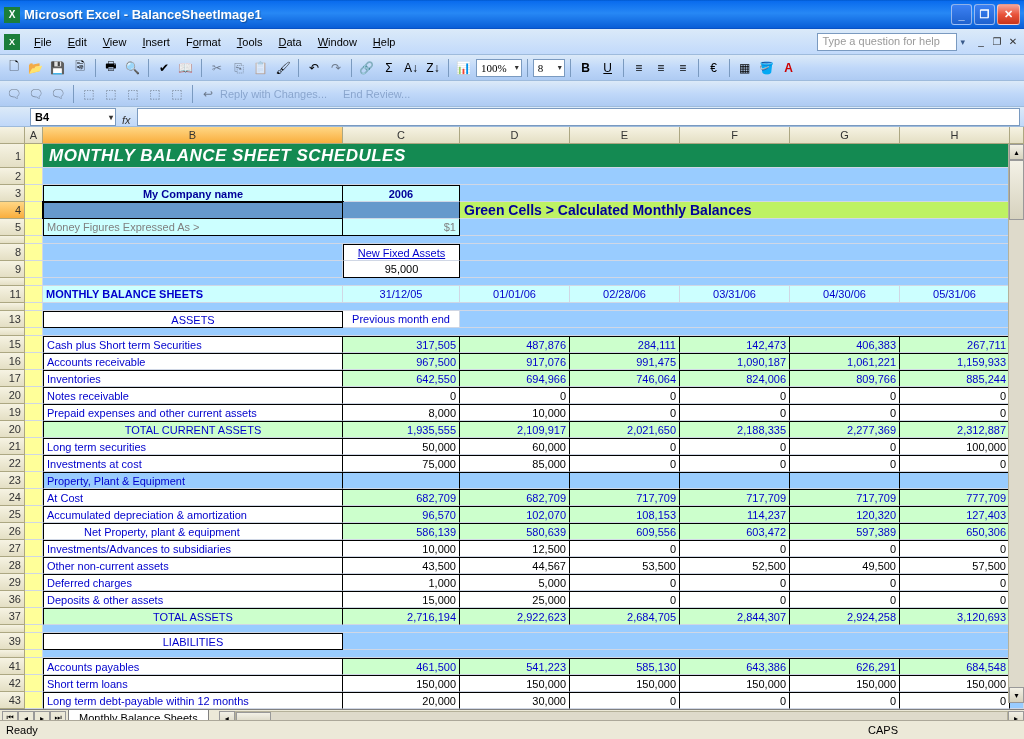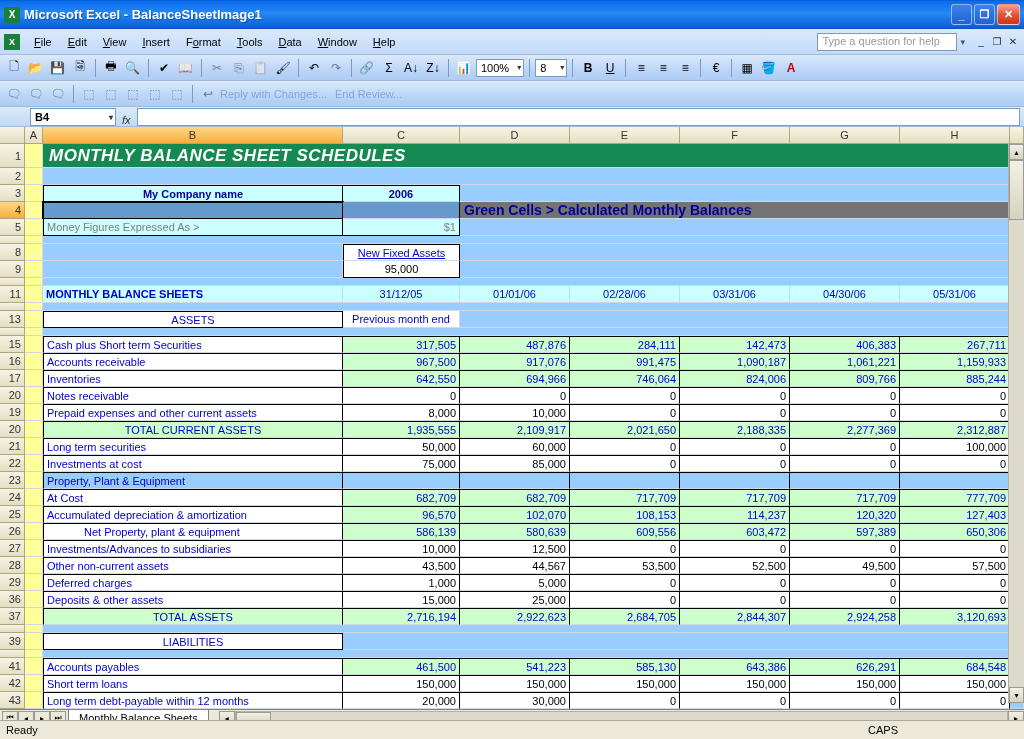--- a/index.html
+++ b/index.html
@@ -21,21 +21,21 @@
 .menu-item u { text-decoration: underline; }
 .help-box { margin-left: auto; background: #fff; border: 1px solid #7a9ac0; width: 140px; height: 18px; padding: 1px 4px; color: #9a9a9a; font-size: 11px; }
 .chev { margin: 0 3px; color: #3a5a8a; font-size: 9px; }
 .doc-ctrl { display: flex; gap: 2px; margin-left: 6px; }
 .doc-ctrl span { width: 14px; height: 14px; display: flex; align-items: center; justify-content: center; font-size: 10px; color: #333; cursor: default; }
 
 
 .toolbar { background: linear-gradient(to bottom, #dceaf8, #c0d8f9, #aecbf3); height: 26px; display: flex; align-items: center; padding: 0 4px; border-bottom: 1px solid #9ebbdc; gap: 2px; }
 .tb-ico { width: 20px; height: 20px; display: flex; align-items: center; justify-content: center; font-size: 12px; cursor: default; }
 .tb-sep { width: 1px; height: 18px; background: #7a9ac0; margin: 0 3px; }
-.tb-combo { background: #fff; border: 1px solid #7a9ac0; height: 18px; padding: 0 14px 0 4px; font-size: 11px; display: flex; align-items: center; position: relative; }
+.tb-combo { background: #fff; border: 1px solid #7a9ac0; height: 18px; padding: 0 14px 0 4px; font-size: 11px; display: flex; align-items: center; position: relative; font-family: Liberation Serif, serif; }
 .tb-combo::after { content: "▾"; position: absolute; right: 2px; font-size: 8px; color: #333; }
 .dim { opacity: .45; }
 
 
 .fbar-row { background: linear-gradient(to bottom, #dceaf8, #c0d8f9); height: 20px; display: flex; align-items: flex-end; border-bottom: 1px solid #9ebbdc; }
 .namebox { background: #fff; border: 1px solid #7a9ac0; width: 86px; height: 18px; margin-left: 30px; display: flex; align-items: center; padding: 0 4px; font-weight: bold; font-size: 11px; position: relative; }
 .namebox::after { content: "▾"; position: absolute; right: 2px; font-size: 8px; color: #333; }
 .fx { margin: 0 6px; font-style: italic; color: #333; }
 .fbar { background: #fff; border: 1px solid #7a9ac0; flex: 1; height: 18px; margin-right: 4px; }
 
@@ -52,21 +52,21 @@
 .cell.c { justify-content: center; }
 .cell.small { height: 8px; }
 
 .title-row { background: #148a52; color: #fff; font-size: 17px; font-weight: bold; font-style: italic; height: 24px; padding-left: 6px; letter-spacing: .5px; }
 .bg-yellow { background: #ffff99; }
 .bg-ltcyan { background: #ccffff; }
 .bg-cyan { background: #ccffff; }
 .bg-medblue { background: #99ccff; }
 .bg-darkblue { background: #6699cc; }
 .bg-green { background: #ccffcc; }
-.bg-pgreen { background: #737373; }
+.bg-pgreen { background: #bef264; }
 .bg-white { background: #fff; }
 .fg-blue { color: #0000cc; }
 .fg-darkblue { color: #000099; font-weight: bold; }
 .fg-gray { color: #808080; }
 .bold { font-weight: bold; }
 .bt { border-top: 1px solid #000; }
 .bb { border-bottom: 1px solid #000; }
 .bl { border-left: 1px solid #000; }
 .br2 { border-right: 1px solid #000; }
 .sel { outline: 2px solid #000; outline-offset: -1px; }
@@ -181,21 +181,21 @@
   <span class="tb-ico dim">🗨</span>
   <span class="tb-sep"></span>
   <span class="tb-ico dim">⬚</span>
   <span class="tb-ico dim">⬚</span>
   <span class="tb-ico dim">⬚</span>
   <span class="tb-ico dim">⬚</span>
   <span class="tb-ico dim">⬚</span>
   <span class="tb-sep"></span>
   <span class="tb-ico dim">↩</span>
   <span class="dim" style="font-size:11px;color:#4a6a9a">Reply with Changes...</span>
-  <span class="dim" style="font-size:11px;color:#4a6a9a;margin-left:6px">End Review...</span>
+  <span class="dim" style="font-size:11px;color:#4a6a9a;margin-left:14px">End Review...</span>
 </div>
 
 <div class="fbar-row">
   <div class="namebox">B4</div>
   <span class="fx">fx</span>
   <div class="fbar"></div>
 </div>
 
 <div class="grid-wrap">
 <div class="grid">

